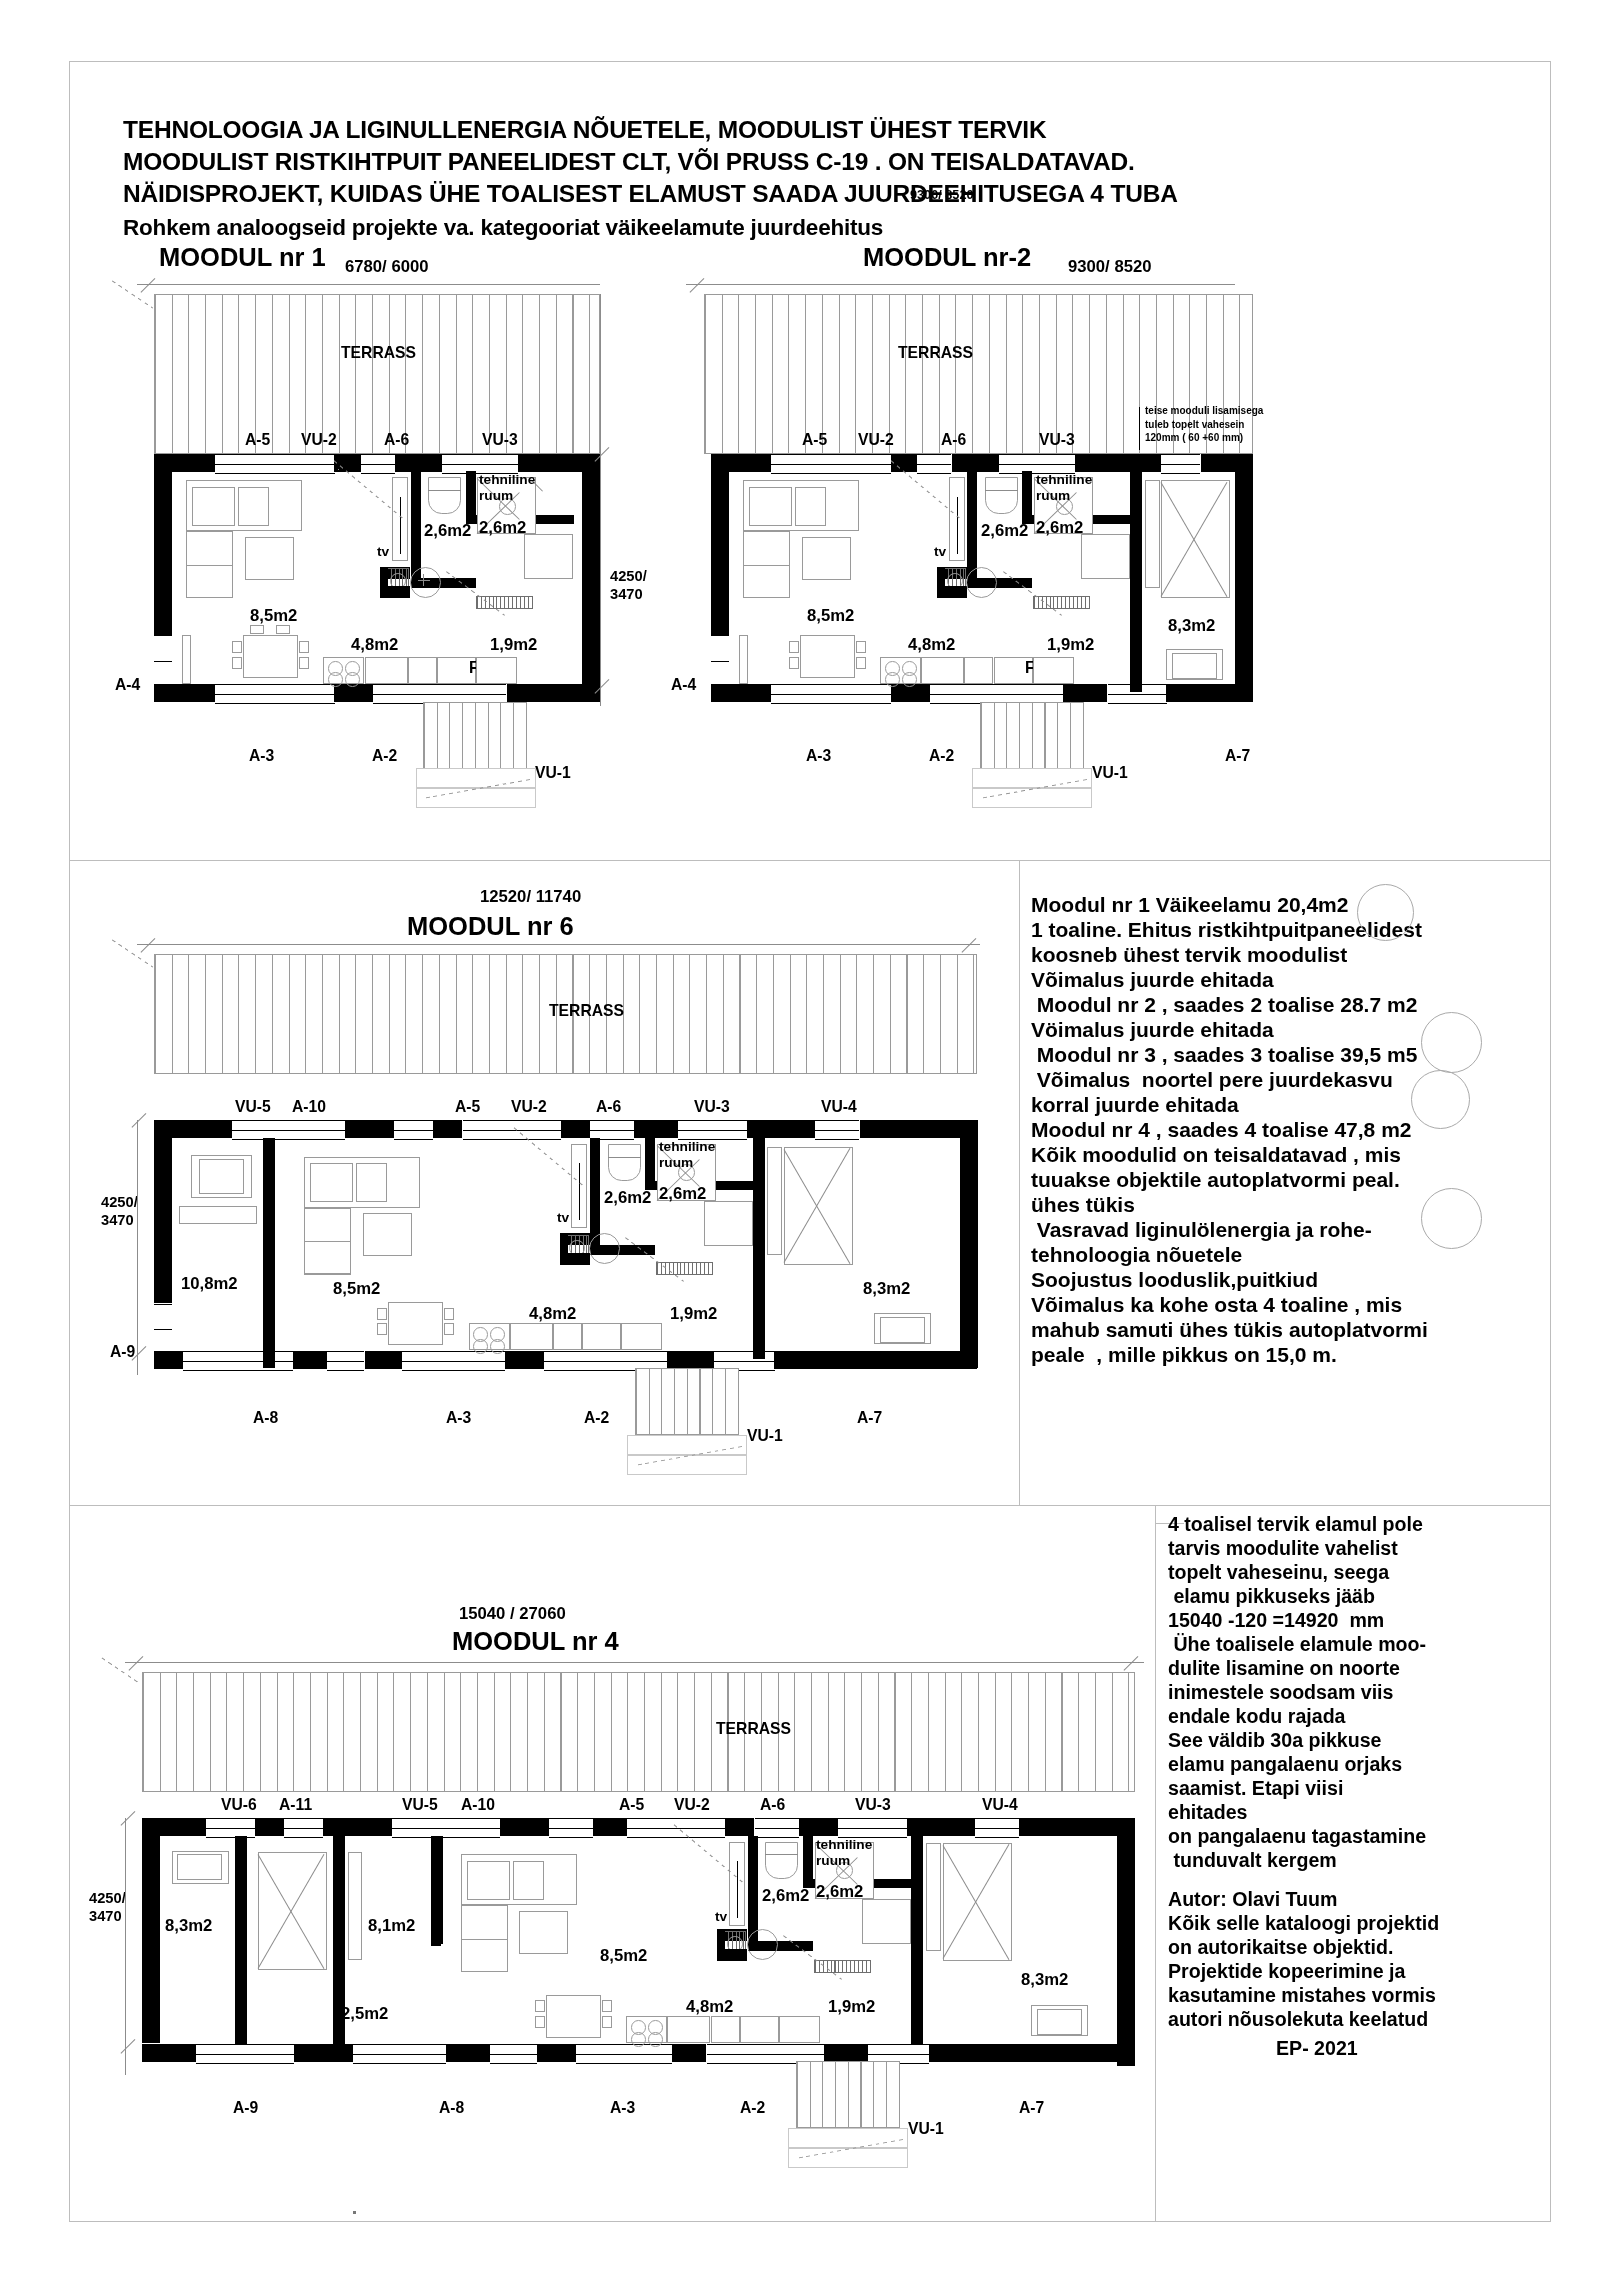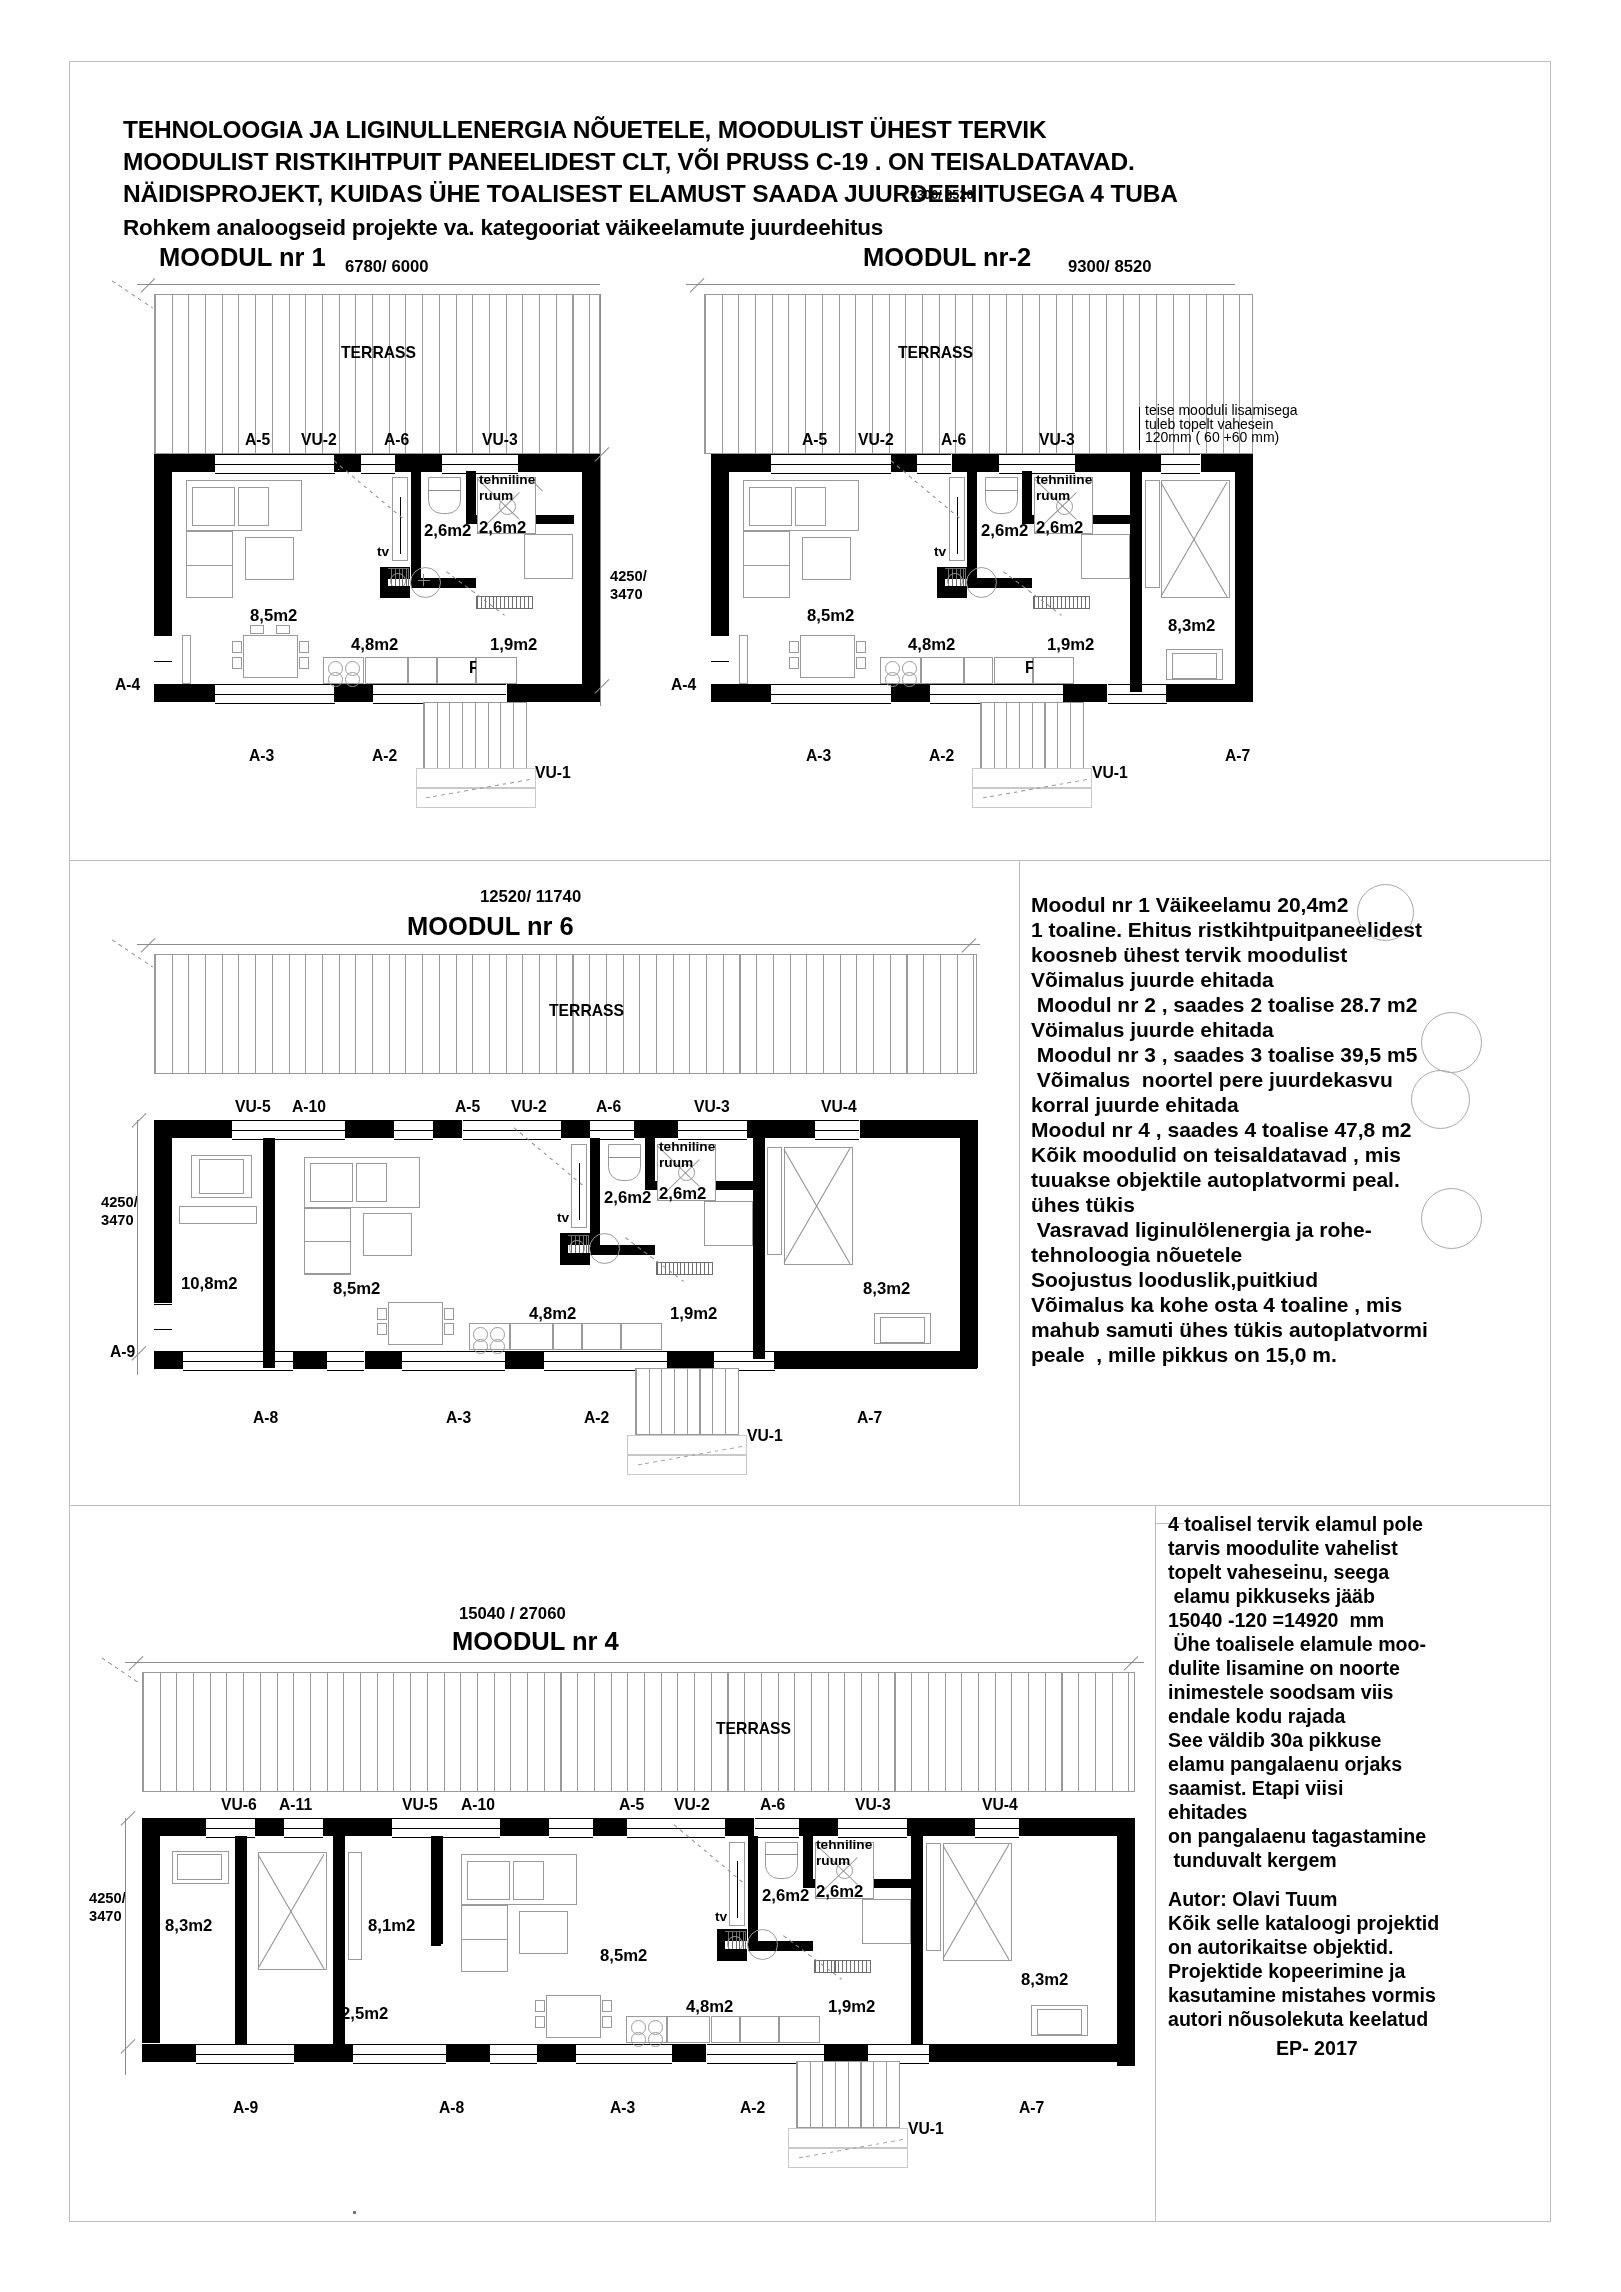--- a/index.html
+++ b/index.html
@@ -11,21 +11,21 @@
 
   .hdr{position:absolute;font-weight:bold;letter-spacing:-0.2px;white-space:nowrap;}
   .t1{font-size:24.5px;}
   .t2{font-size:22.5px;}
 
   .modtitle{position:absolute;font-weight:bold;font-size:25.5px;white-space:nowrap;}
   .moddim{position:absolute;font-weight:bold;font-size:16.7px;white-space:nowrap;}
 
   .lbl{position:absolute;font-weight:bold;font-size:15.7px;white-space:nowrap;}
   .lbl-sm{position:absolute;font-weight:bold;font-size:13.7px;white-space:nowrap;}
-  .lbl-xs{position:absolute;font-weight:normal;font-size:14px;white-space:nowrap;line-height:13.7px;}
+  .lbl-xs{position:absolute;font-weight:bold;font-size:10px;white-space:nowrap;line-height:13.7px;}
   .area{position:absolute;font-weight:bold;font-size:16.7px;white-space:nowrap;}
   .dim{position:absolute;font-weight:bold;font-size:14.7px;white-space:nowrap;line-height:17.6px;}
 
   
   .wall{position:absolute;background:#000;}
   .glass{position:absolute;background:#fff;border-top:1.4px solid #000;border-bottom:1.4px solid #000;}
   .glass:after{content:"";position:absolute;left:0;right:0;top:50%;height:1px;background:#000;}
   .thin{position:absolute;border:1px solid #9a9a9a;box-sizing:border-box;background:#fff;}
   .thin2{position:absolute;border:1px solid #c9c9c9;box-sizing:border-box;background:#fff;}
   .lineH{position:absolute;height:1px;background:#8c8c8c;}
@@ -648,17 +648,17 @@
 saamist. Etapi viisi
 ehitades
 on pangalaenu tagastamine
  tunduvalt kergem</div>
  <div class="txtblock2" style="left:1168px;top:1887px;">Autor: Olavi Tuum
 Kõik selle kataloogi projektid
 on autorikaitse objektid.
 Projektide kopeerimine ja
 kasutamine mistahes vormis
 autori nõusolekuta keelatud</div>
- <div class="txtblock2" style="left:1276px;top:2036px;">EP- 2017</div>
+ <div class="txtblock2" style="left:1276px;top:2036px;">EP- 2021</div>
 
  <div class="dot" style="left:353px;top:2211px;"></div>
 </div>
 
 
 </body></html>

